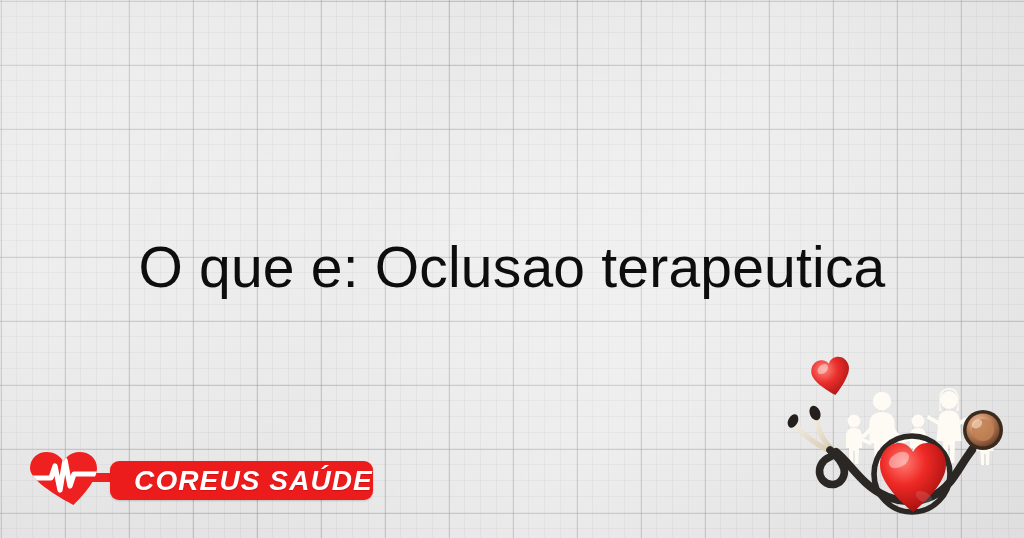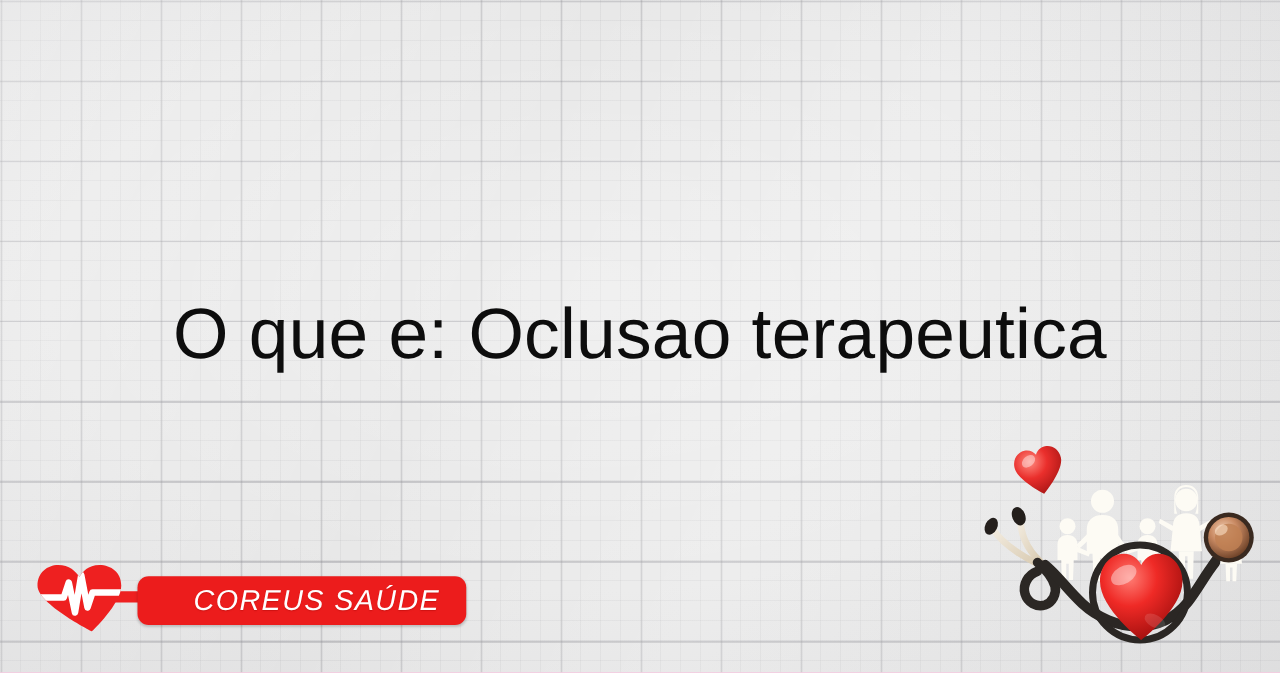--- a/index.html
+++ b/index.html
@@ -5,21 +5,21 @@
   html, body {
     margin: 0;
     padding: 0;
     background: #ffffff;
   }
   #canvas {
     position: relative;
     width: 1024px;
     height: 538px;
     overflow: hidden;
-    background-color: #ec4899;
+    background-color: #c2410c;
     font-family: "Liberation Sans", sans-serif;
   }
 
   
   .paper {
     position: absolute;
     inset: 0;
     background-color: #e7e7e7;
     background-image:
       
@@ -98,23 +98,23 @@
   .brand-pill-text {
     position: absolute;
     left: 0;
     right: 0;
     top: 0;
     bottom: 0;
     display: flex;
     align-items: center;
     justify-content: center;
     color: #ffffff;
-    font-weight: normal;
+    font-weight: bold;
     font-style: italic;
-    font-size: 23px;
+    font-size: 28px;
     letter-spacing: 1.1px;
     padding-left: 24px;
     box-sizing: border-box;
     text-shadow: 0 1px 1px rgba(150,0,0,0.35);
   }
 
   
   .collage {
     position: absolute;
     left: 782px;

